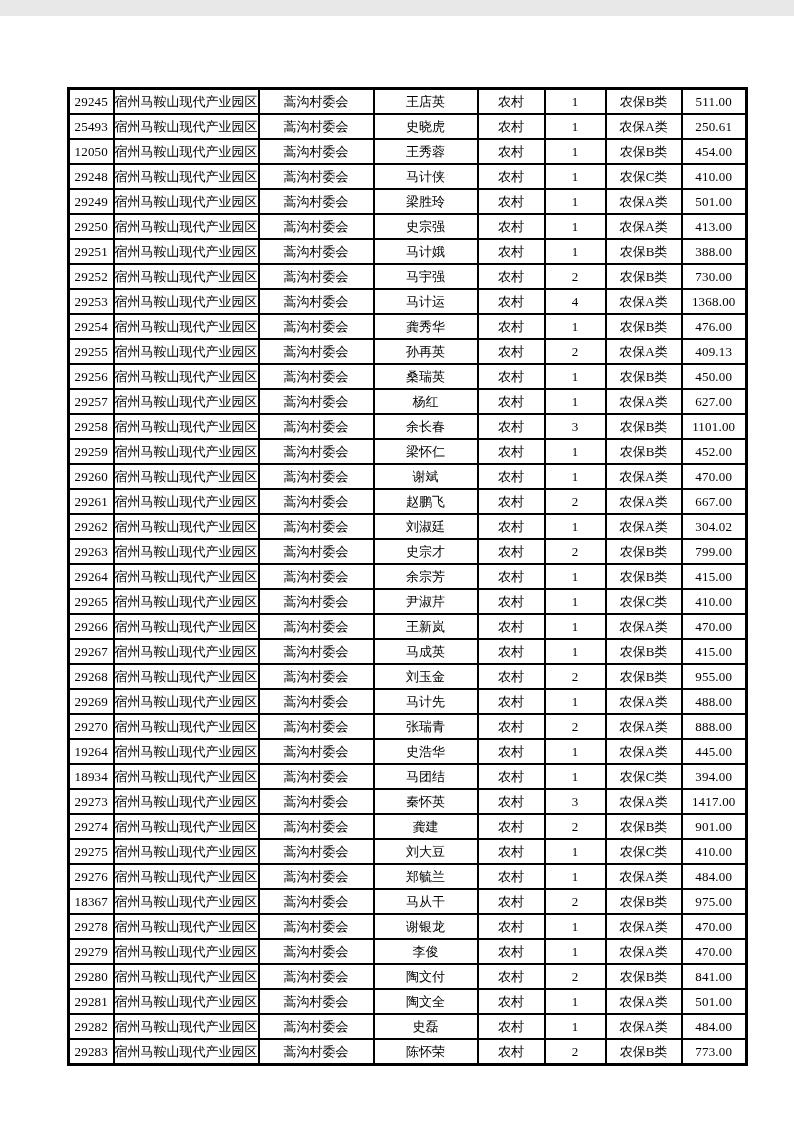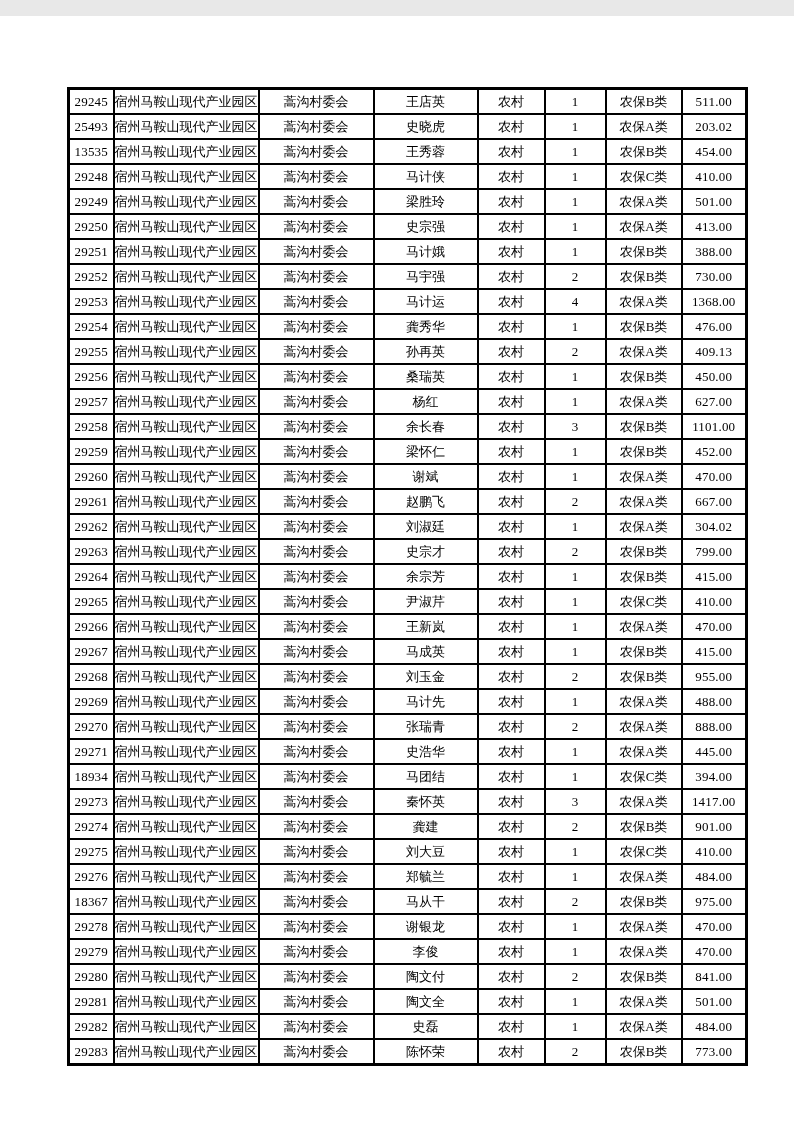--- a/index.html
+++ b/index.html
@@ -128,28 +128,28 @@
               <span>1</span>
             </div>
           </td>
           <td class="c-category">
             <div class="clip">
               <span>农保A类</span>
             </div>
           </td>
           <td class="c-amount">
             <div class="clip">
-              <span>203.02</span>
-            </div>
-          </td>
-        </tr>
-        <tr>
-          <td class="c-id">
-            <div class="clip">
-              <span>13535</span>
+              <span>250.61</span>
+            </div>
+          </td>
+        </tr>
+        <tr>
+          <td class="c-id">
+            <div class="clip">
+              <span>12050</span>
             </div>
           </td>
           <td class="c-org">
             <div class="clip">
               <span>宿州马鞍山现代产业园区</span>
             </div>
           </td>
           <td class="c-village">
             <div class="clip">
               <span>蒿沟村委会</span>
@@ -1143,21 +1143,21 @@
           </td>
           <td class="c-amount">
             <div class="clip">
               <span>888.00</span>
             </div>
           </td>
         </tr>
         <tr>
           <td class="c-id">
             <div class="clip">
-              <span>29271</span>
+              <span>19264</span>
             </div>
           </td>
           <td class="c-org">
             <div class="clip">
               <span>宿州马鞍山现代产业园区</span>
             </div>
           </td>
           <td class="c-village">
             <div class="clip">
               <span>蒿沟村委会</span>

